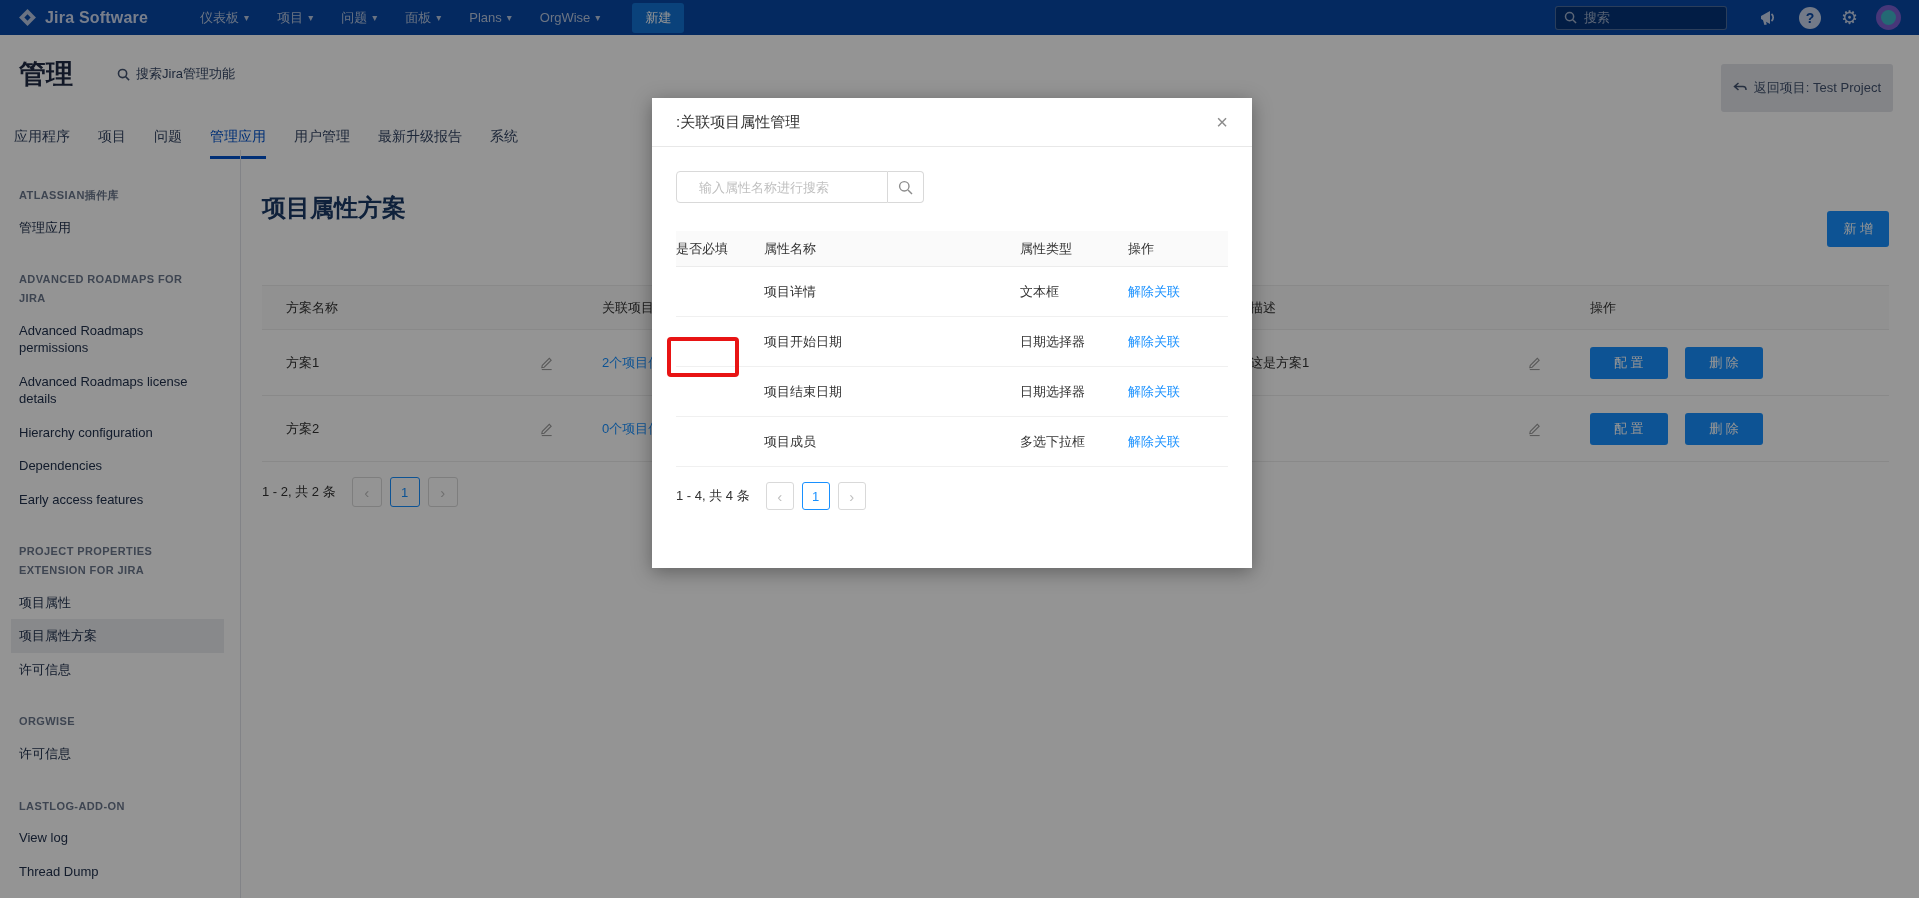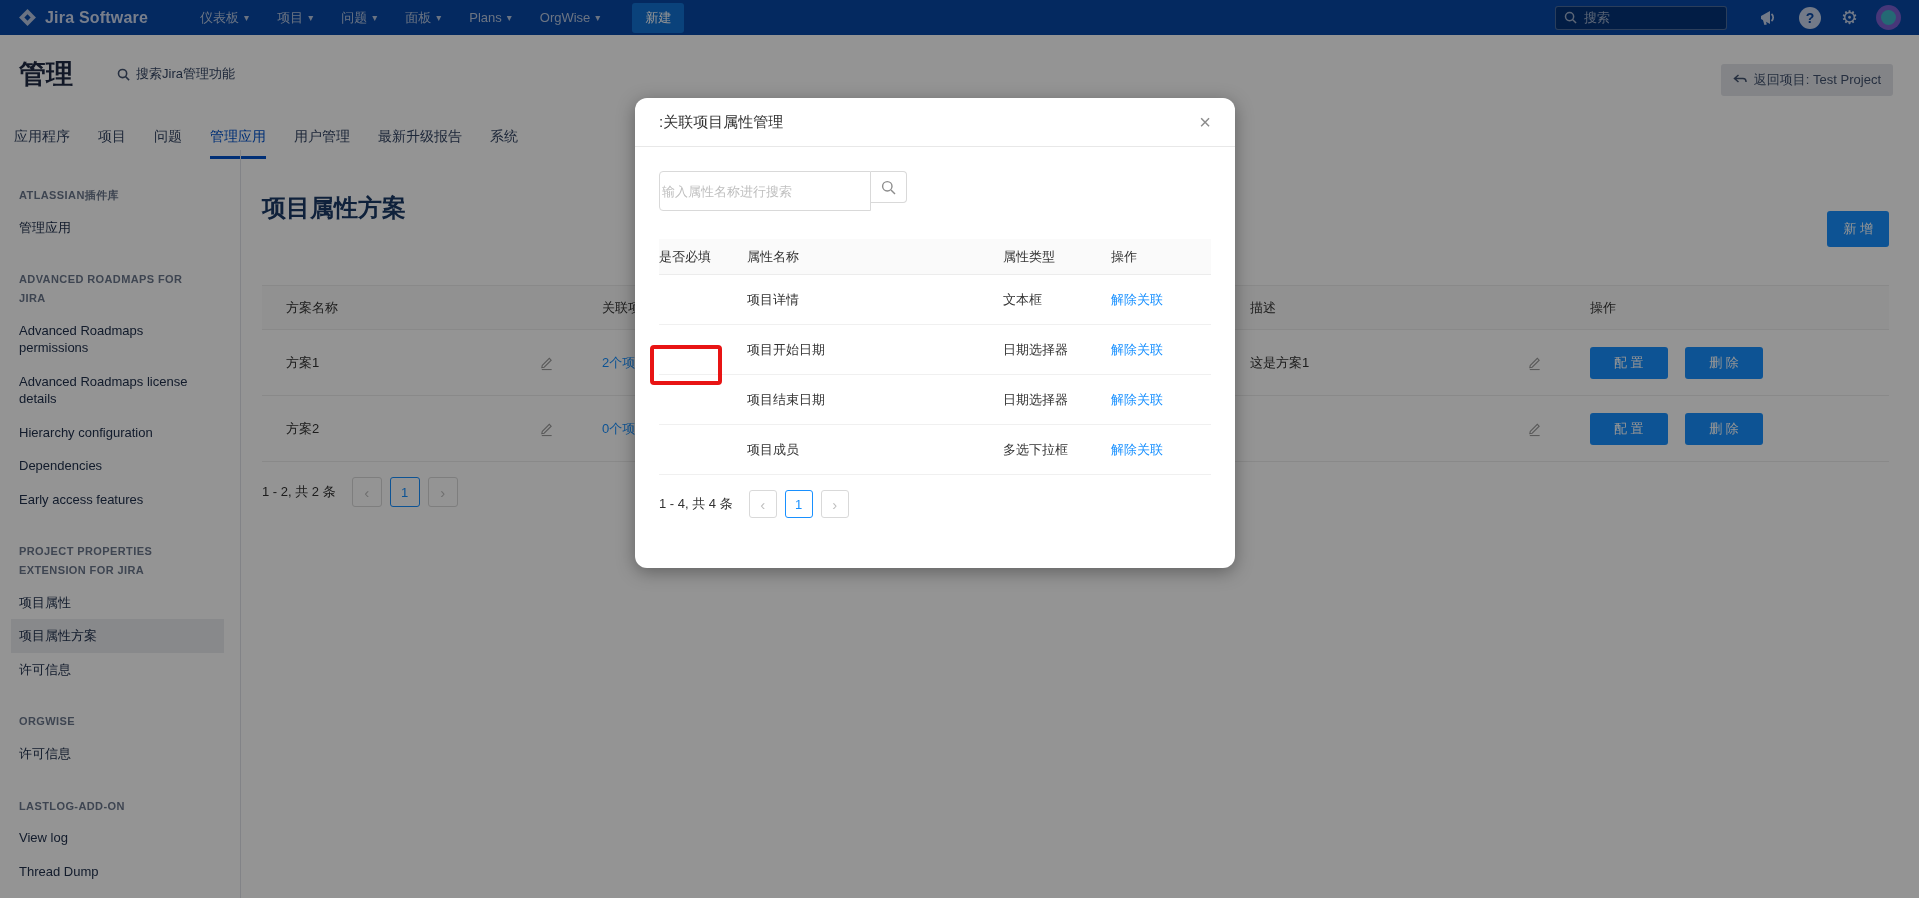--- a/index.html
+++ b/index.html
@@ -34,21 +34,21 @@
   .gear::before { content:"⚙"; }
   .avatar { width:25px; height:25px; border-radius:50%; background:#7a5fd0;
     display:flex; align-items:center; justify-content:center; margin-left:8px; cursor:pointer; }
   .avatar-inner { width:15px; height:15px; border-radius:50%; background:#3fb5c9; }
 
   
   .admin-header { position:absolute; left:19px; top:56px; display:flex; align-items:center; gap:44px; }
   .admin-title { font-size:27px; font-weight:bold; color:#1f2a44; }
   .admin-search { display:flex; align-items:center; gap:6px; color:#344563; font-size:13px; cursor:pointer; }
   .back-btn { position:absolute; right:26px; top:64px; background:#e2e4e9; border:none; border-radius:3px;
-    color:#42526E; font-size:13px; padding:7px 12px; display:flex; align-items:center; gap:7px; cursor:pointer; }
+    color:#42526E; font-size:13px; padding:15px 12px; display:flex; align-items:center; gap:7px; cursor:pointer; }
 
   
   .tabs { position:absolute; left:14px; top:128px; display:flex; gap:28px; }
   .tab { font-size:14px; color:#344563; padding-bottom:10px; cursor:pointer; white-space:nowrap; }
   .tab.active { color:#0052CC; border-bottom:3px solid #0052CC; }
 
   
   .v-divider { position:absolute; left:240px; top:150px; bottom:0; width:1px; background:#e0e2e8; }
   .sidebar { position:absolute; left:0; top:168px; width:240px; bottom:0; padding:18px 10px 0 19px; }
   .side-section { margin-bottom:26px; }
@@ -79,32 +79,32 @@
   .pagination { display:flex; align-items:center; gap:8px; margin-top:15px; font-size:13px; color:#333; }
   .pg-summary { margin-right:8px; }
   .pg-btn { width:30px; height:30px; border:1px solid #d9d9d9; border-radius:3px; background:#fff;
     display:flex; align-items:center; justify-content:center; color:#bfbfbf; font-size:15px; cursor:pointer; }
   .pg-btn.page { color:#1890FF; border-color:#1890FF; font-size:13px; }
   .pg-prev::before { content:"‹"; }
   .pg-next::before { content:"›"; }
 
   
   .overlay { position:absolute; inset:0; background:rgba(0,0,0,0.42); z-index:50; }
-  .modal { position:absolute; left:635px; top:98px; width:600px; height:470px; background:#fff;
-    border-radius:12px; z-index:100; box-shadow:0 4px 18px rgba(0,0,0,0.35); }
+  .modal { position:absolute; left:652px; top:98px; width:600px; height:470px; background:#fff;
+    border-radius:0; z-index:100; box-shadow:0 4px 18px rgba(0,0,0,0.35); }
   .modal-header { height:49px; border-bottom:1px solid #e8e8e8; display:flex; align-items:center;
     justify-content:space-between; padding:0 24px; }
   .modal-title { font-size:15px; color:#333; }
   .modal-close { color:#8c8c8c; font-size:20px; cursor:pointer; line-height:1; }
   .modal-close::before { content:"×"; }
   .modal-body { padding:24px; position:relative; }
   .filter-label { font-size:13px; color:#333; margin-bottom:8px; }
   .search-row { display:flex; }
-  .search-input { width:212px; height:40px; border:1px solid #d9d9d9; border-radius:4px 0 0 4px;
-    padding:0 2px; font-size:13px; color:#333; outline:none; font-family:inherit; }
+  .search-input { width:212px; height:32px; border:1px solid #d9d9d9; border-radius:4px 0 0 4px;
+    padding:0 22px; font-size:13px; color:#333; outline:none; font-family:inherit; }
   .search-input::placeholder { color:#bfbfbf; }
   .search-btn { width:36px; height:32px; border:1px solid #d9d9d9; border-left:none; background:#fff;
     border-radius:0 4px 4px 0; display:flex; align-items:center; justify-content:center; color:#8c8c8c; cursor:pointer; }
 
   .m-table { margin-top:28px; }
   .m-row { display:grid; grid-template-columns:88px 256px 108px auto; align-items:center; }
   .m-head { background:#FAFAFA; height:36px; font-size:13px; color:#333; border-bottom:1px solid #ececec; padding-left:0; }
   .m-head > div:first-child { padding-left:0; }
   .m-body-row { height:50px; border-bottom:1px solid #f0f0f0; font-size:13px; color:#333; }
 

